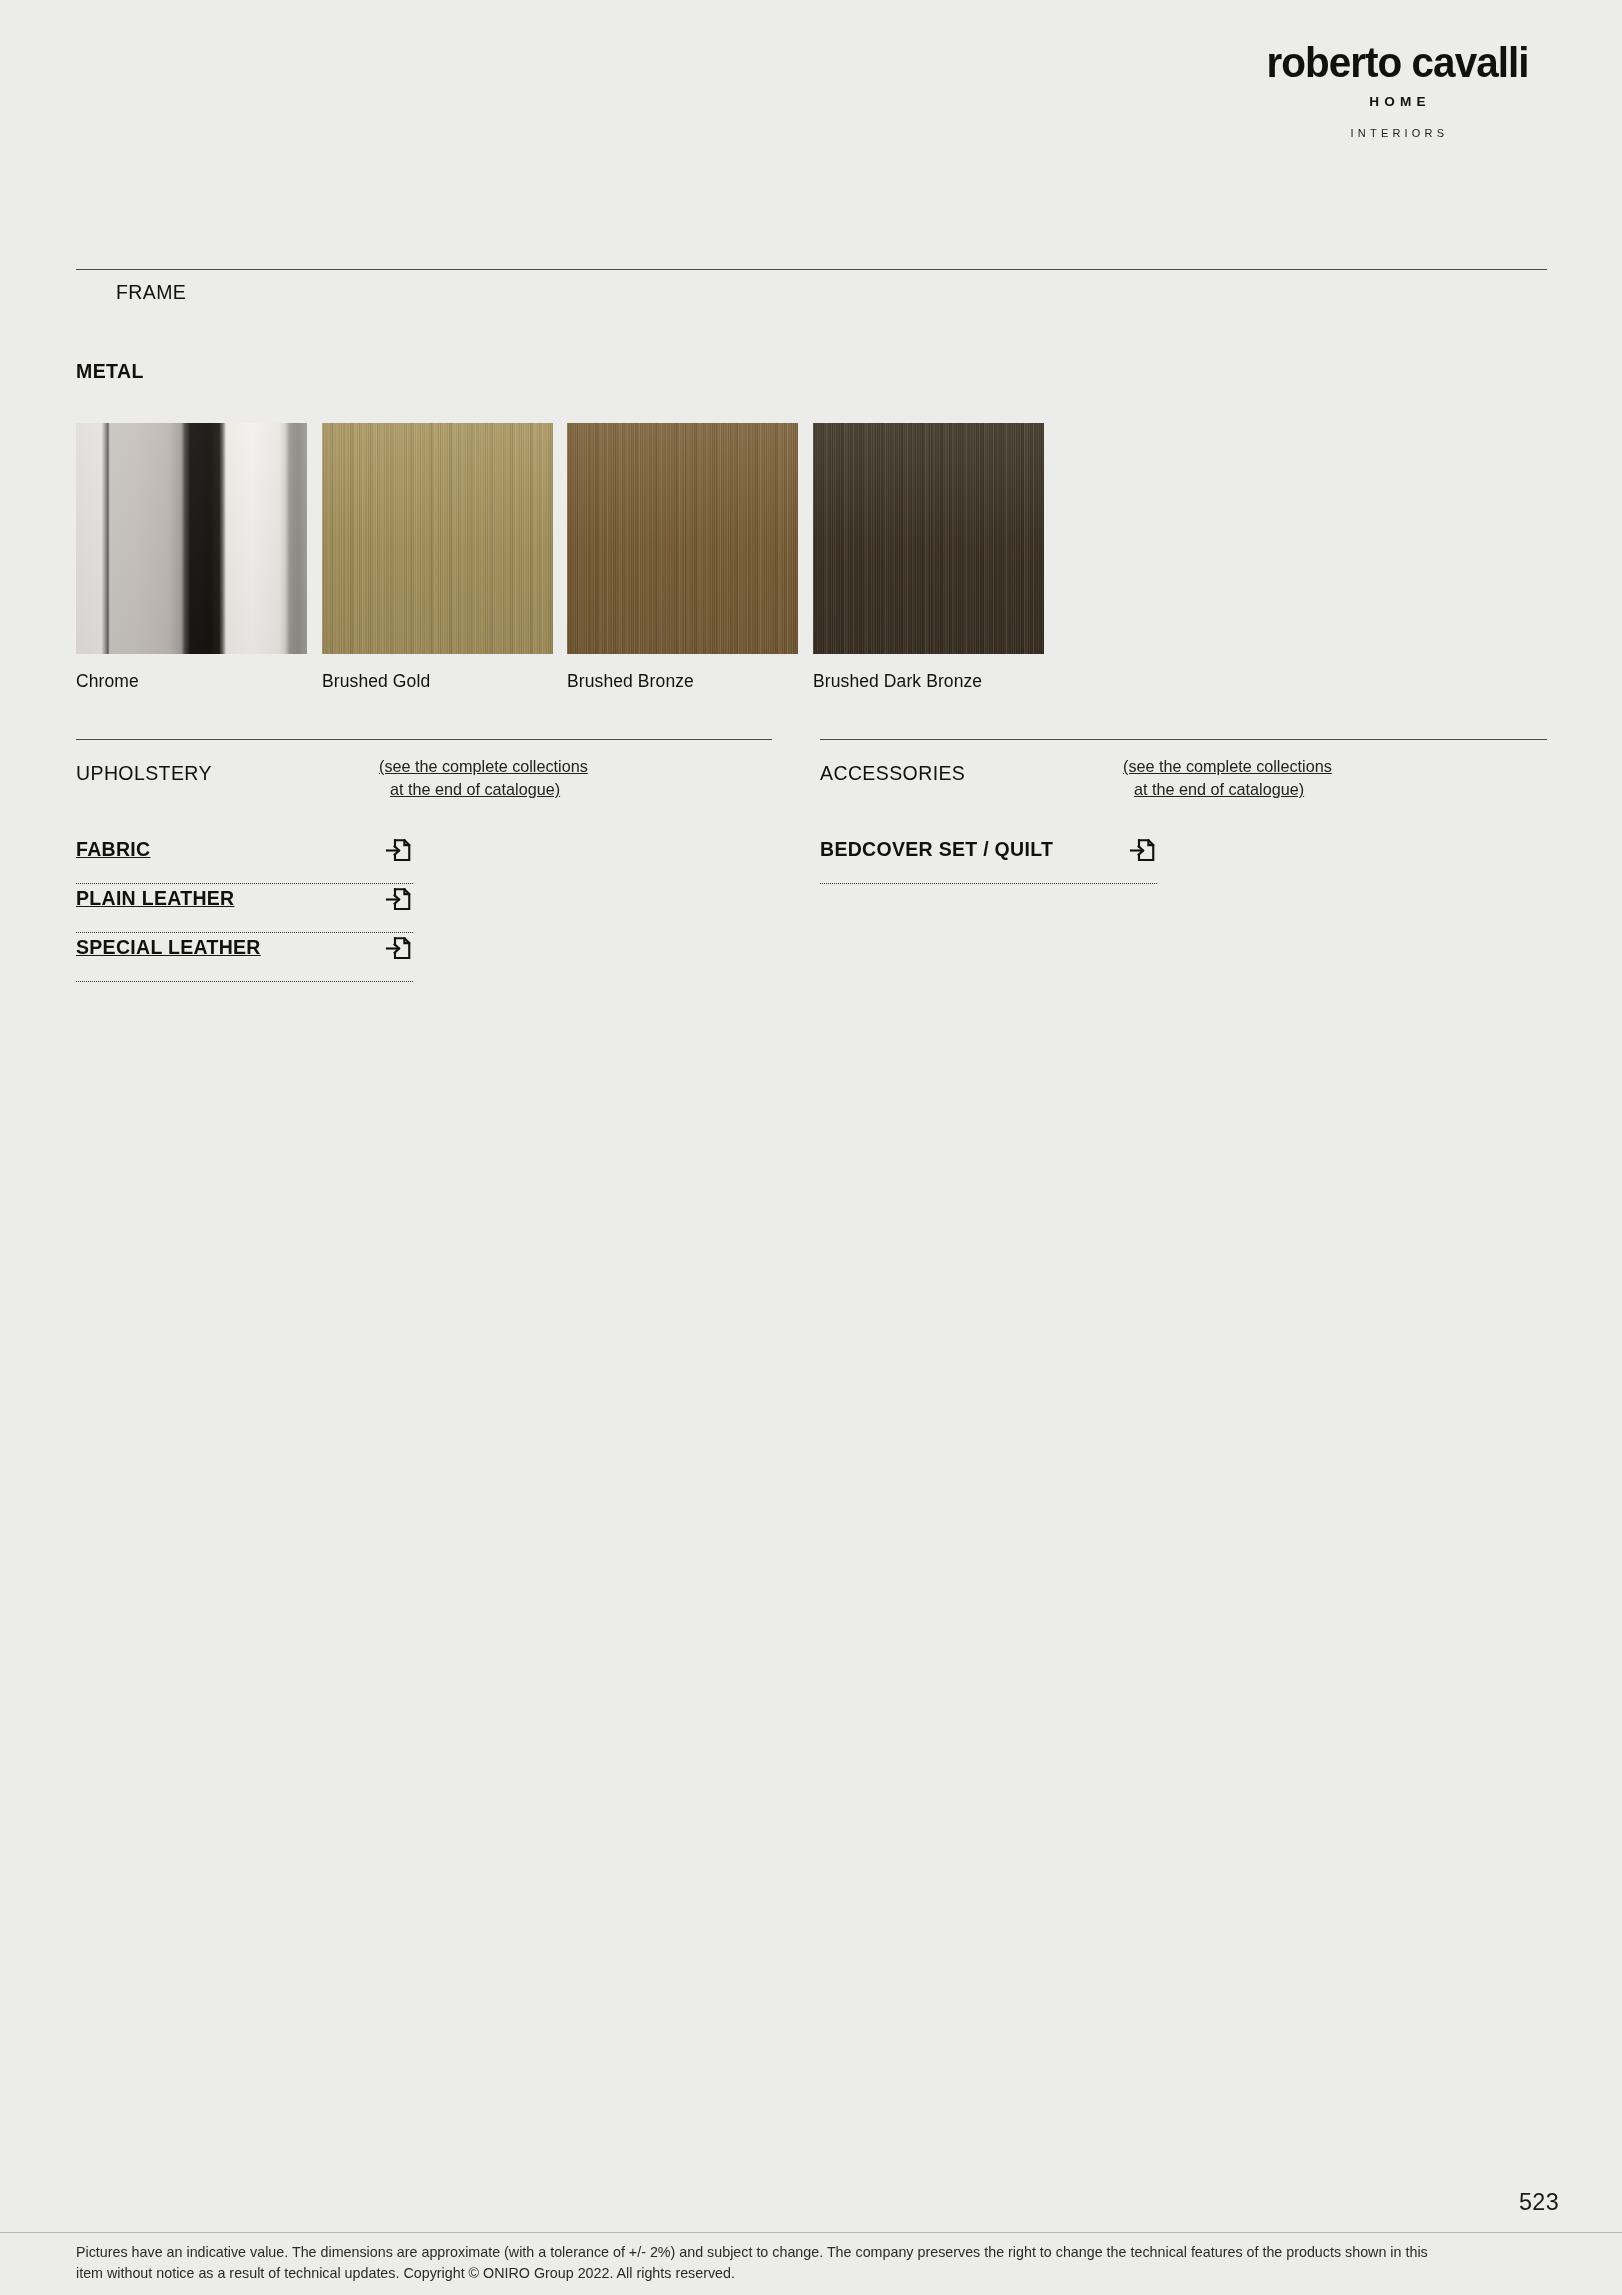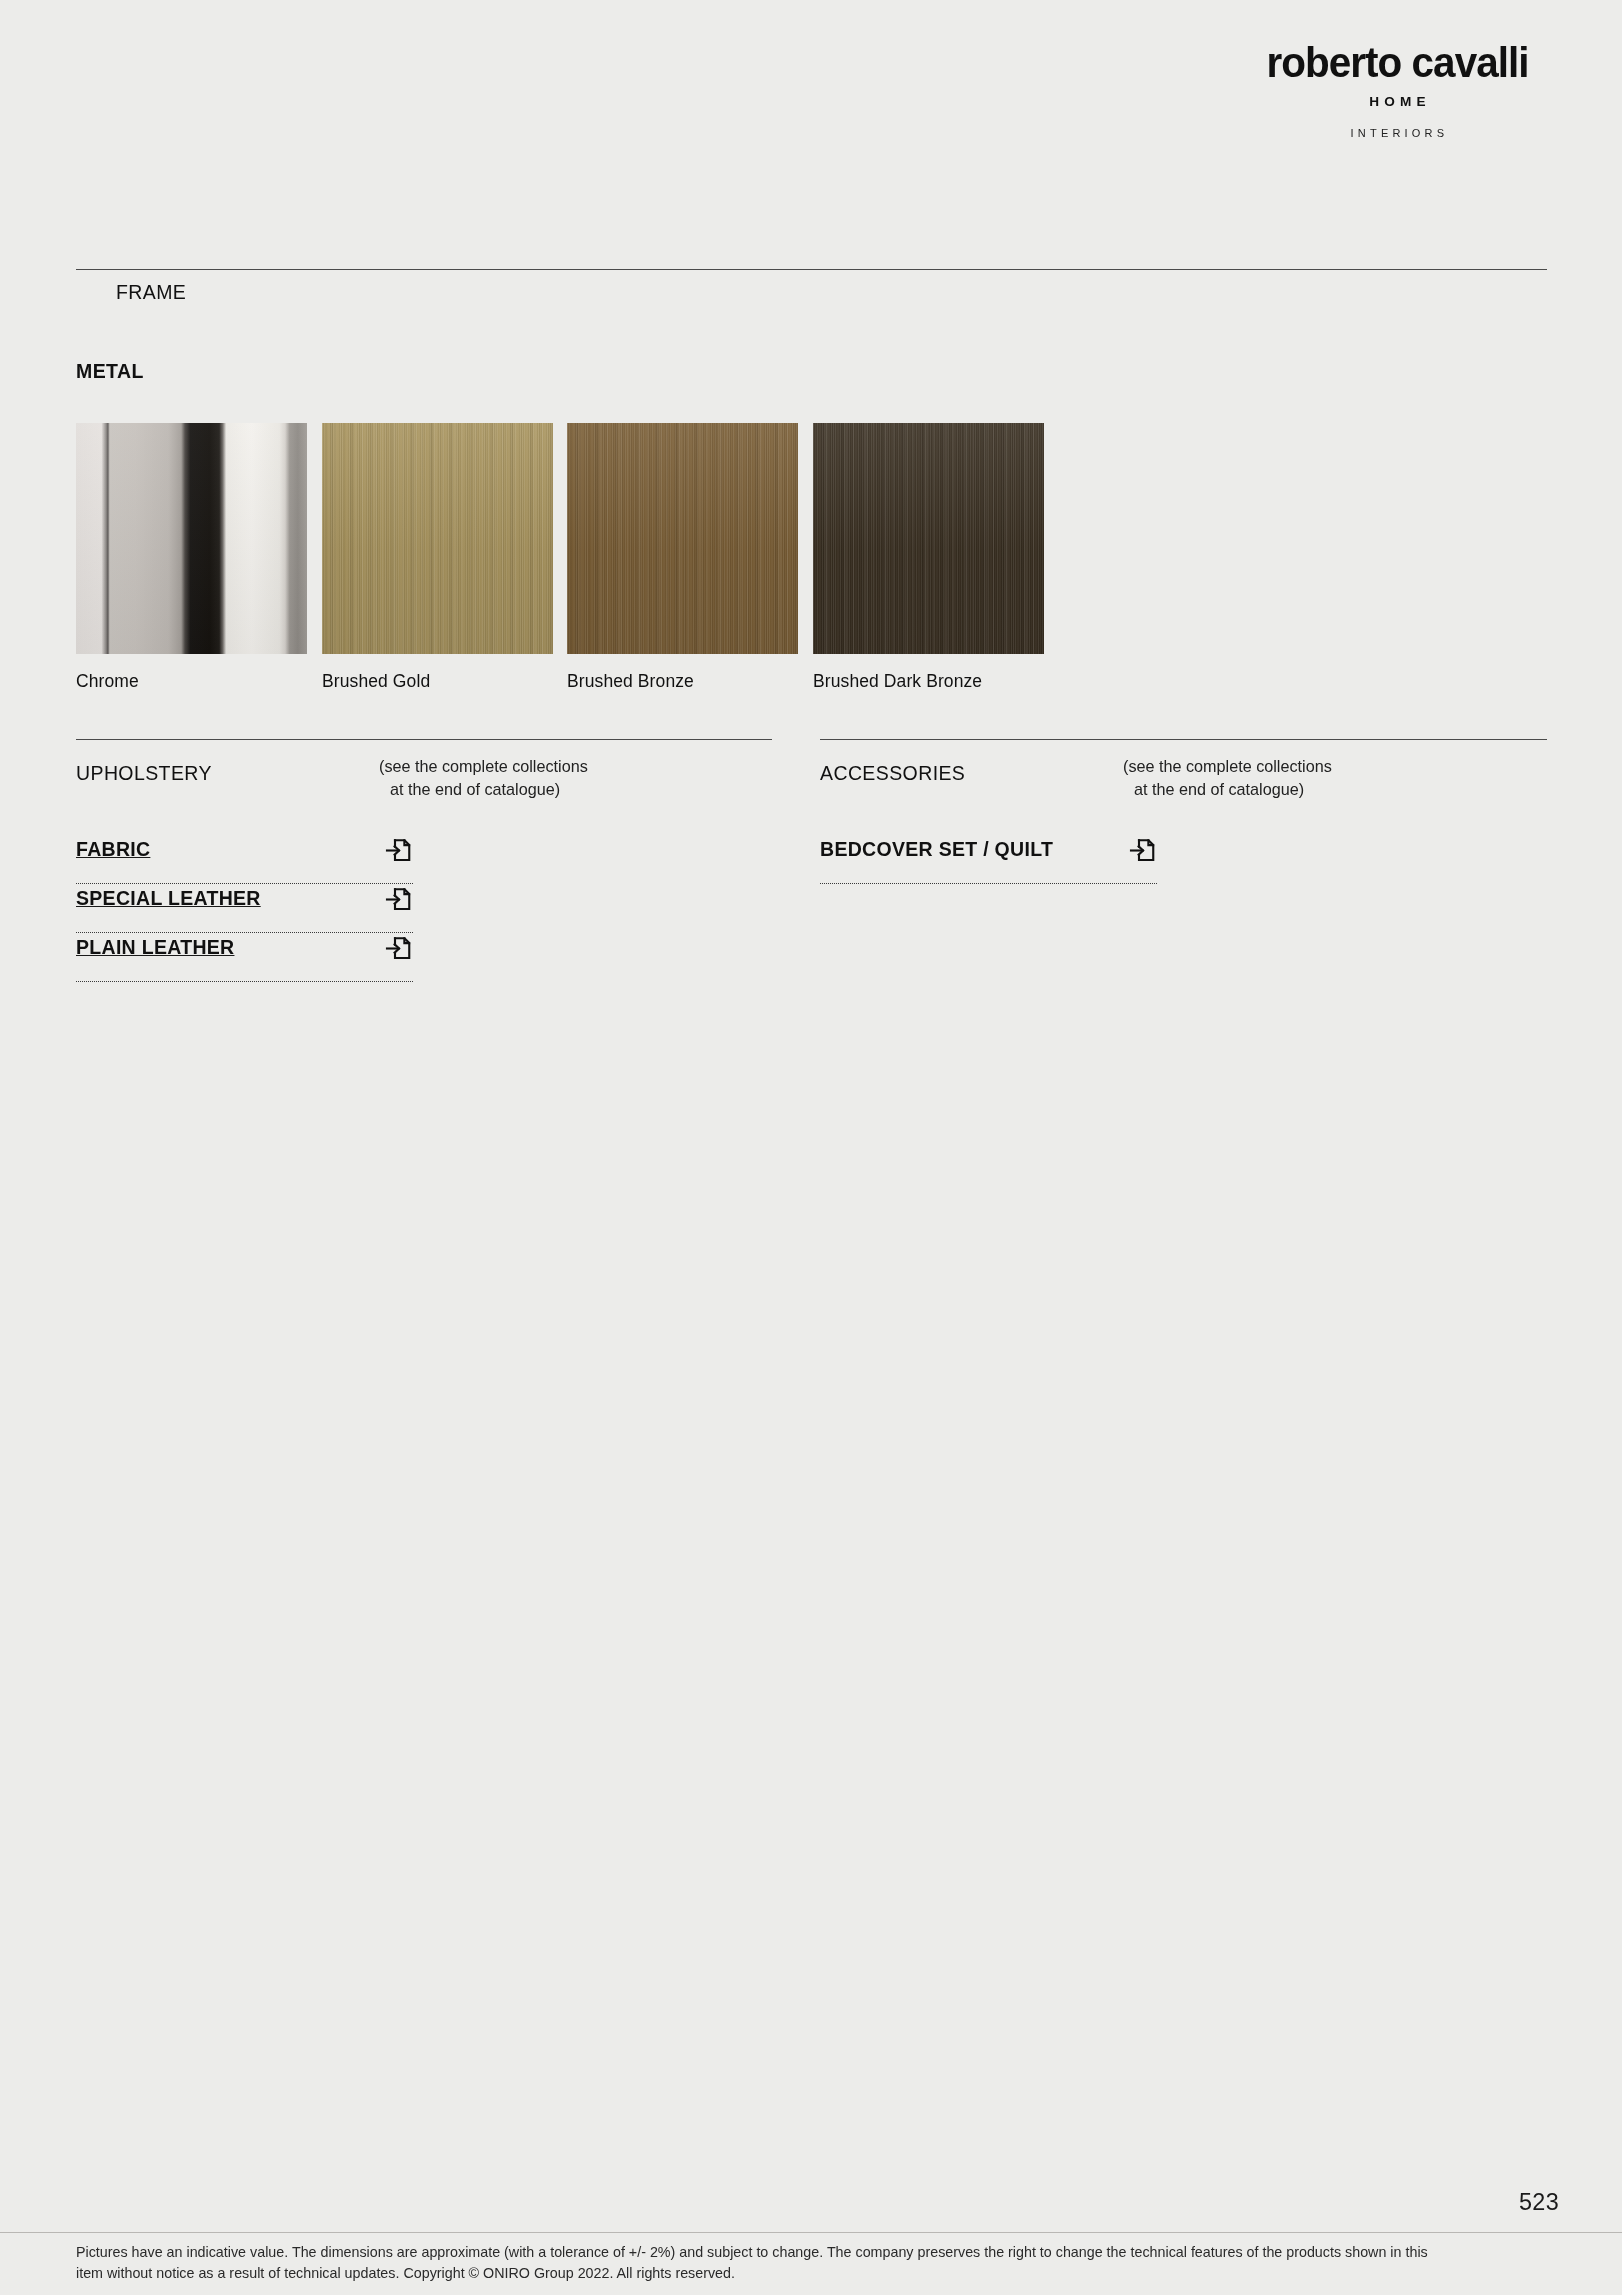--- a/index.html
+++ b/index.html
@@ -109,20 +109,21 @@
   .col { position:absolute; top:754px; }
   .col-head {
     position:absolute; top:8px; left:0;
     font-size:19.5px; font-weight:400; letter-spacing:0.4px; color:#111;
     white-space:nowrap;
   }
   .col-note {
     position:absolute; top:1.3px;
     font-size:16.2px; font-weight:300; line-height:1.42; color:#222;
     white-space:nowrap;
+    text-decoration:underline;
   }
   .col-note .ln2 { display:block; padding-left:11px; }
 
   .link-list { position:absolute; top:81px; left:0; }
   .link-row {
     position:relative;
     border-bottom:1.3px dotted #3a3a3a;
     height:49px;
     display:flex; align-items:flex-start; justify-content:space-between;
     padding-bottom:0;
@@ -205,34 +206,34 @@
             <path d="M9.6 4.2 H17.2 L21 8.0 V20 H9.6 V16.6"></path>
             <path d="M9.6 4.2 V9.4"></path>
             <path d="M17.1 4.3 V8.1 H20.9"></path>
             <path d="M3.2 12.4 H12.6"></path>
             <path d="M9.3 9.1 L12.9 12.4 L9.3 15.7"></path>
           </svg>
         </span>
       </div>
 
       <div class="link-row">
+        <span class="link-label">PLAIN LEATHER</span>
+        <span class="doc-icon">
+          <svg viewBox="0 0 24 24" fill="none" stroke="#111" stroke-width="1.7" stroke-linecap="square" stroke-linejoin="miter">
+            <path d="M9.6 4.2 H17.2 L21 8.0 V20 H9.6 V16.6"></path>
+            <path d="M9.6 4.2 V9.4"></path>
+            <path d="M17.1 4.3 V8.1 H20.9"></path>
+            <path d="M3.2 12.4 H12.6"></path>
+            <path d="M9.3 9.1 L12.9 12.4 L9.3 15.7"></path>
+          </svg>
+        </span>
+      </div>
+
+      <div class="link-row">
         <span class="link-label">SPECIAL LEATHER</span>
-        <span class="doc-icon">
-          <svg viewBox="0 0 24 24" fill="none" stroke="#111" stroke-width="1.7" stroke-linecap="square" stroke-linejoin="miter">
-            <path d="M9.6 4.2 H17.2 L21 8.0 V20 H9.6 V16.6"></path>
-            <path d="M9.6 4.2 V9.4"></path>
-            <path d="M17.1 4.3 V8.1 H20.9"></path>
-            <path d="M3.2 12.4 H12.6"></path>
-            <path d="M9.3 9.1 L12.9 12.4 L9.3 15.7"></path>
-          </svg>
-        </span>
-      </div>
-
-      <div class="link-row">
-        <span class="link-label">PLAIN LEATHER</span>
         <span class="doc-icon">
           <svg viewBox="0 0 24 24" fill="none" stroke="#111" stroke-width="1.7" stroke-linecap="square" stroke-linejoin="miter">
             <path d="M9.6 4.2 H17.2 L21 8.0 V20 H9.6 V16.6"></path>
             <path d="M9.6 4.2 V9.4"></path>
             <path d="M17.1 4.3 V8.1 H20.9"></path>
             <path d="M3.2 12.4 H12.6"></path>
             <path d="M9.3 9.1 L12.9 12.4 L9.3 15.7"></path>
           </svg>
         </span>
       </div>

